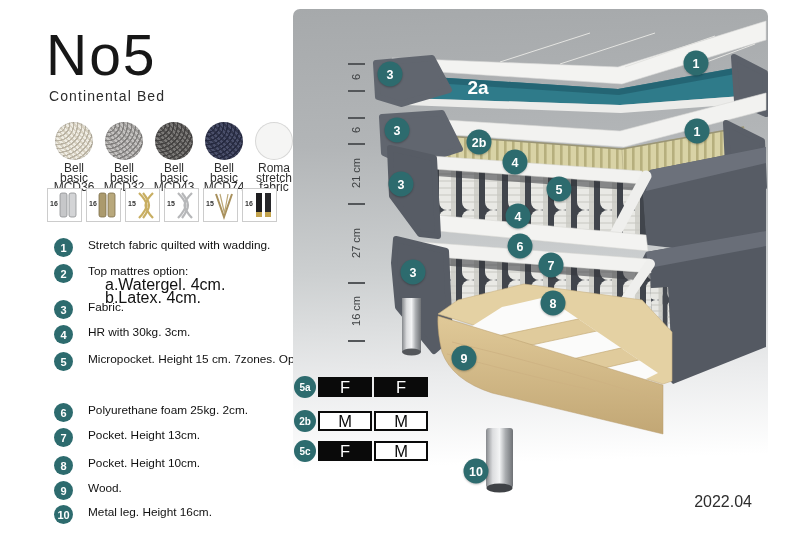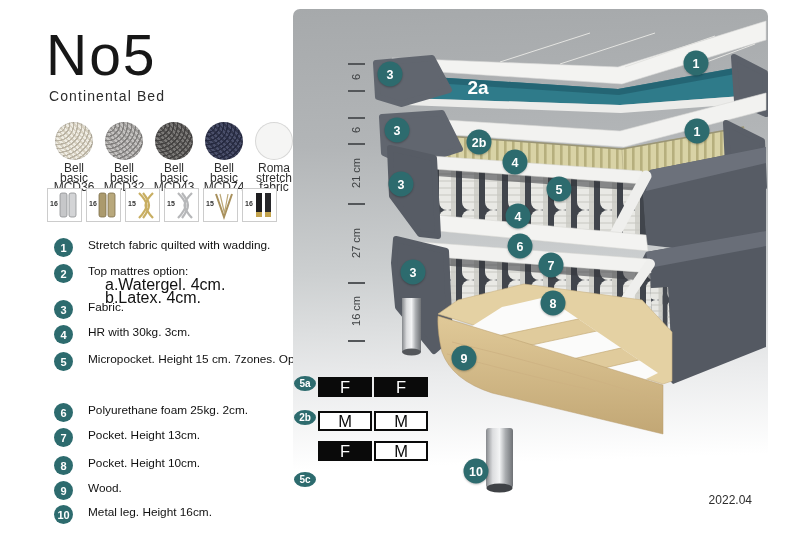--- a/index.html
+++ b/index.html
@@ -55,23 +55,23 @@
   .callout{position:absolute;width:25px;height:25px;border-radius:50%;color:#ffffff;
            font-size:12.5px;font-weight:bold;display:flex;align-items:center;justify-content:center;
            transform:translate(-50%,-50%);box-shadow:0 1px 2px rgba(0,0,0,.25);}
   .callout.plain{background:transparent!important;box-shadow:none;font-size:19px;width:auto;height:auto;}
 
   .frow{position:absolute;left:25px;height:20px;display:flex;gap:2px;}
   .fcell{width:54px;height:20px;box-sizing:border-box;display:flex;align-items:center;
          justify-content:center;font-size:16.5px;border:2px solid #0a0a0a;}
   .fcell.dark{background:#0a0a0a;color:#ffffff;}
   .fcell.light{background:#ffffff;color:#0a0a0a;}
-  .fbadge{position:absolute;left:0;width:22px;height:15px;border-radius:50%;color:#fff;
+  .fbadge{position:absolute;left:0;width:22px;height:22px;border-radius:50%;color:#fff;
           font-size:10px;font-weight:bold;display:flex;align-items:center;justify-content:center;}
-  .version{position:absolute;right:16px;top:484px;font-size:12px;color:#2d2d2d;}
+  .version{position:absolute;right:16px;top:484px;font-size:16px;color:#2d2d2d;}
 </style>
 </head>
 <body>
 
 <div class="page">
 
   <div class="title">No5</div>
   <div class="subtitle">Continental Bed</div>
 
   <div id="swatches">
@@ -298,21 +298,21 @@
         <div class="fbadge" style="background: rgb(45, 107, 110); top: 367px; left: 1px;">5a</div>
         <div class="frow" style="top: 368px;">
           <div class="fcell dark">F</div>
           <div class="fcell dark">F</div>
         </div>
         <div class="fbadge" style="background: rgb(45, 107, 110); top: 401px; left: 1px;">2b</div>
         <div class="frow" style="top: 402px;">
           <div class="fcell light">M</div>
           <div class="fcell light">M</div>
         </div>
-        <div class="fbadge" style="background: rgb(45, 107, 110); top: 431px; left: 1px; margin-top: 32px;">5c</div>
+        <div class="fbadge" style="background: rgb(45, 107, 110); top: 431px; left: 1px;">5c</div>
         <div class="frow" style="top: 432px;">
           <div class="fcell dark">F</div>
           <div class="fcell light">M</div>
         </div>
       </div>
     <div class="version">2022.04</div>
   </div>
 </div>
 
 </body></html>

